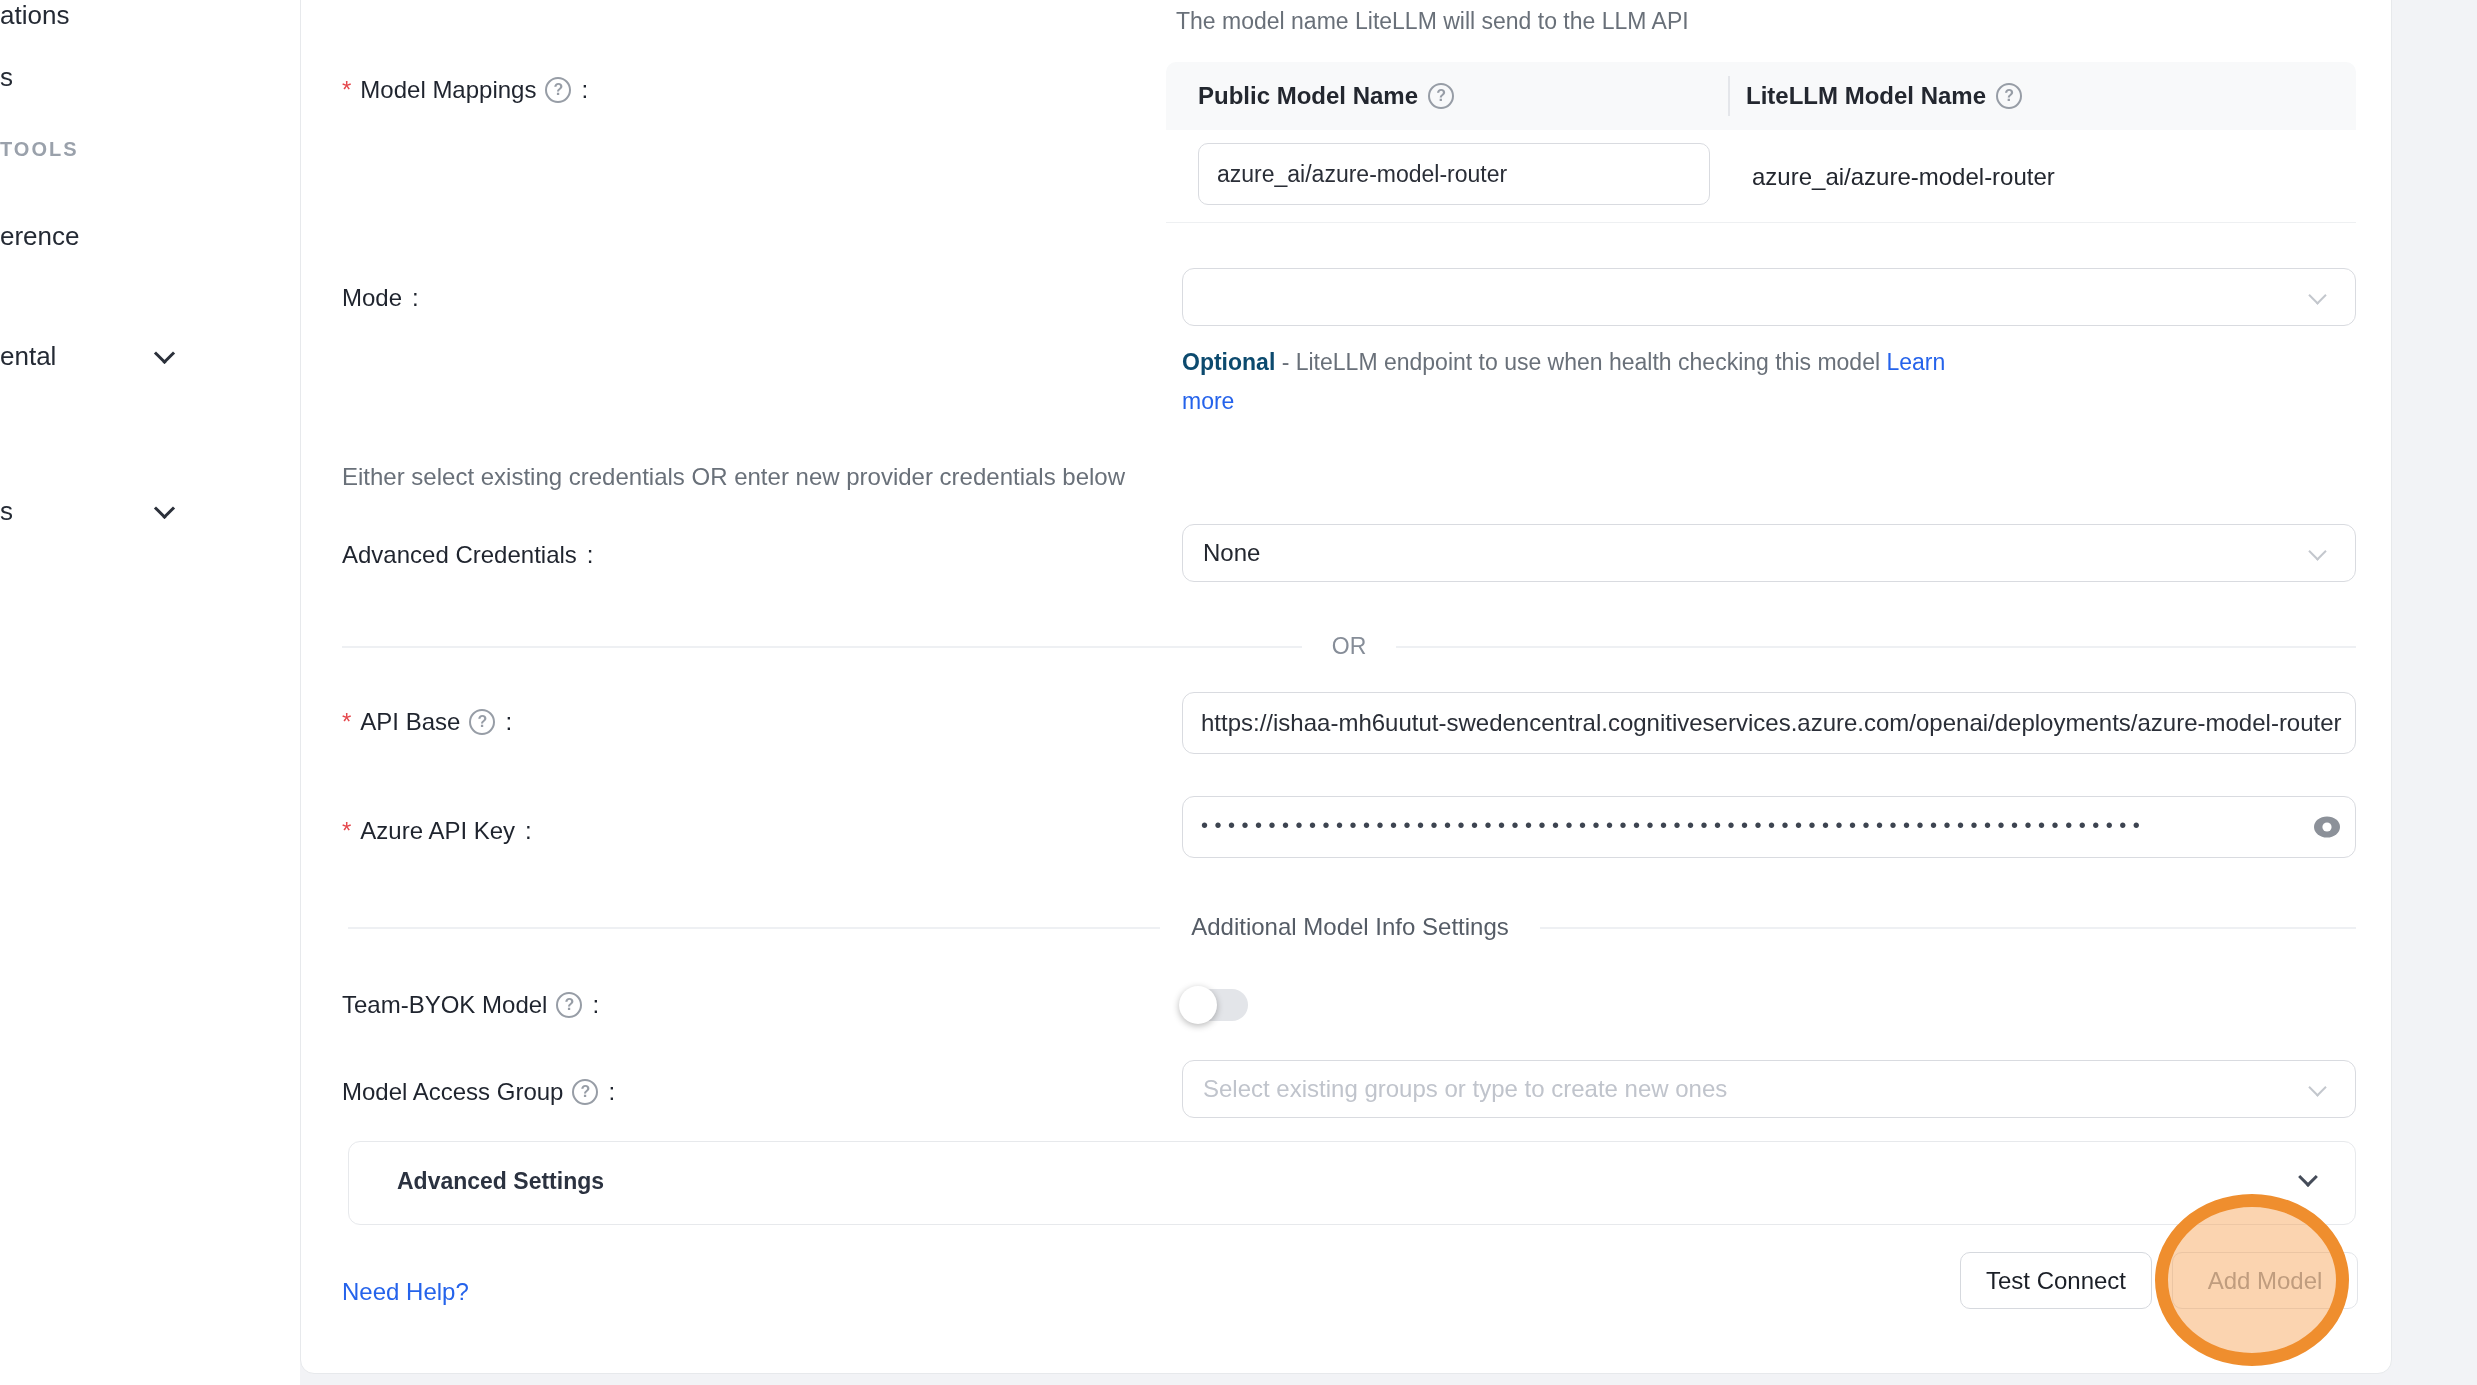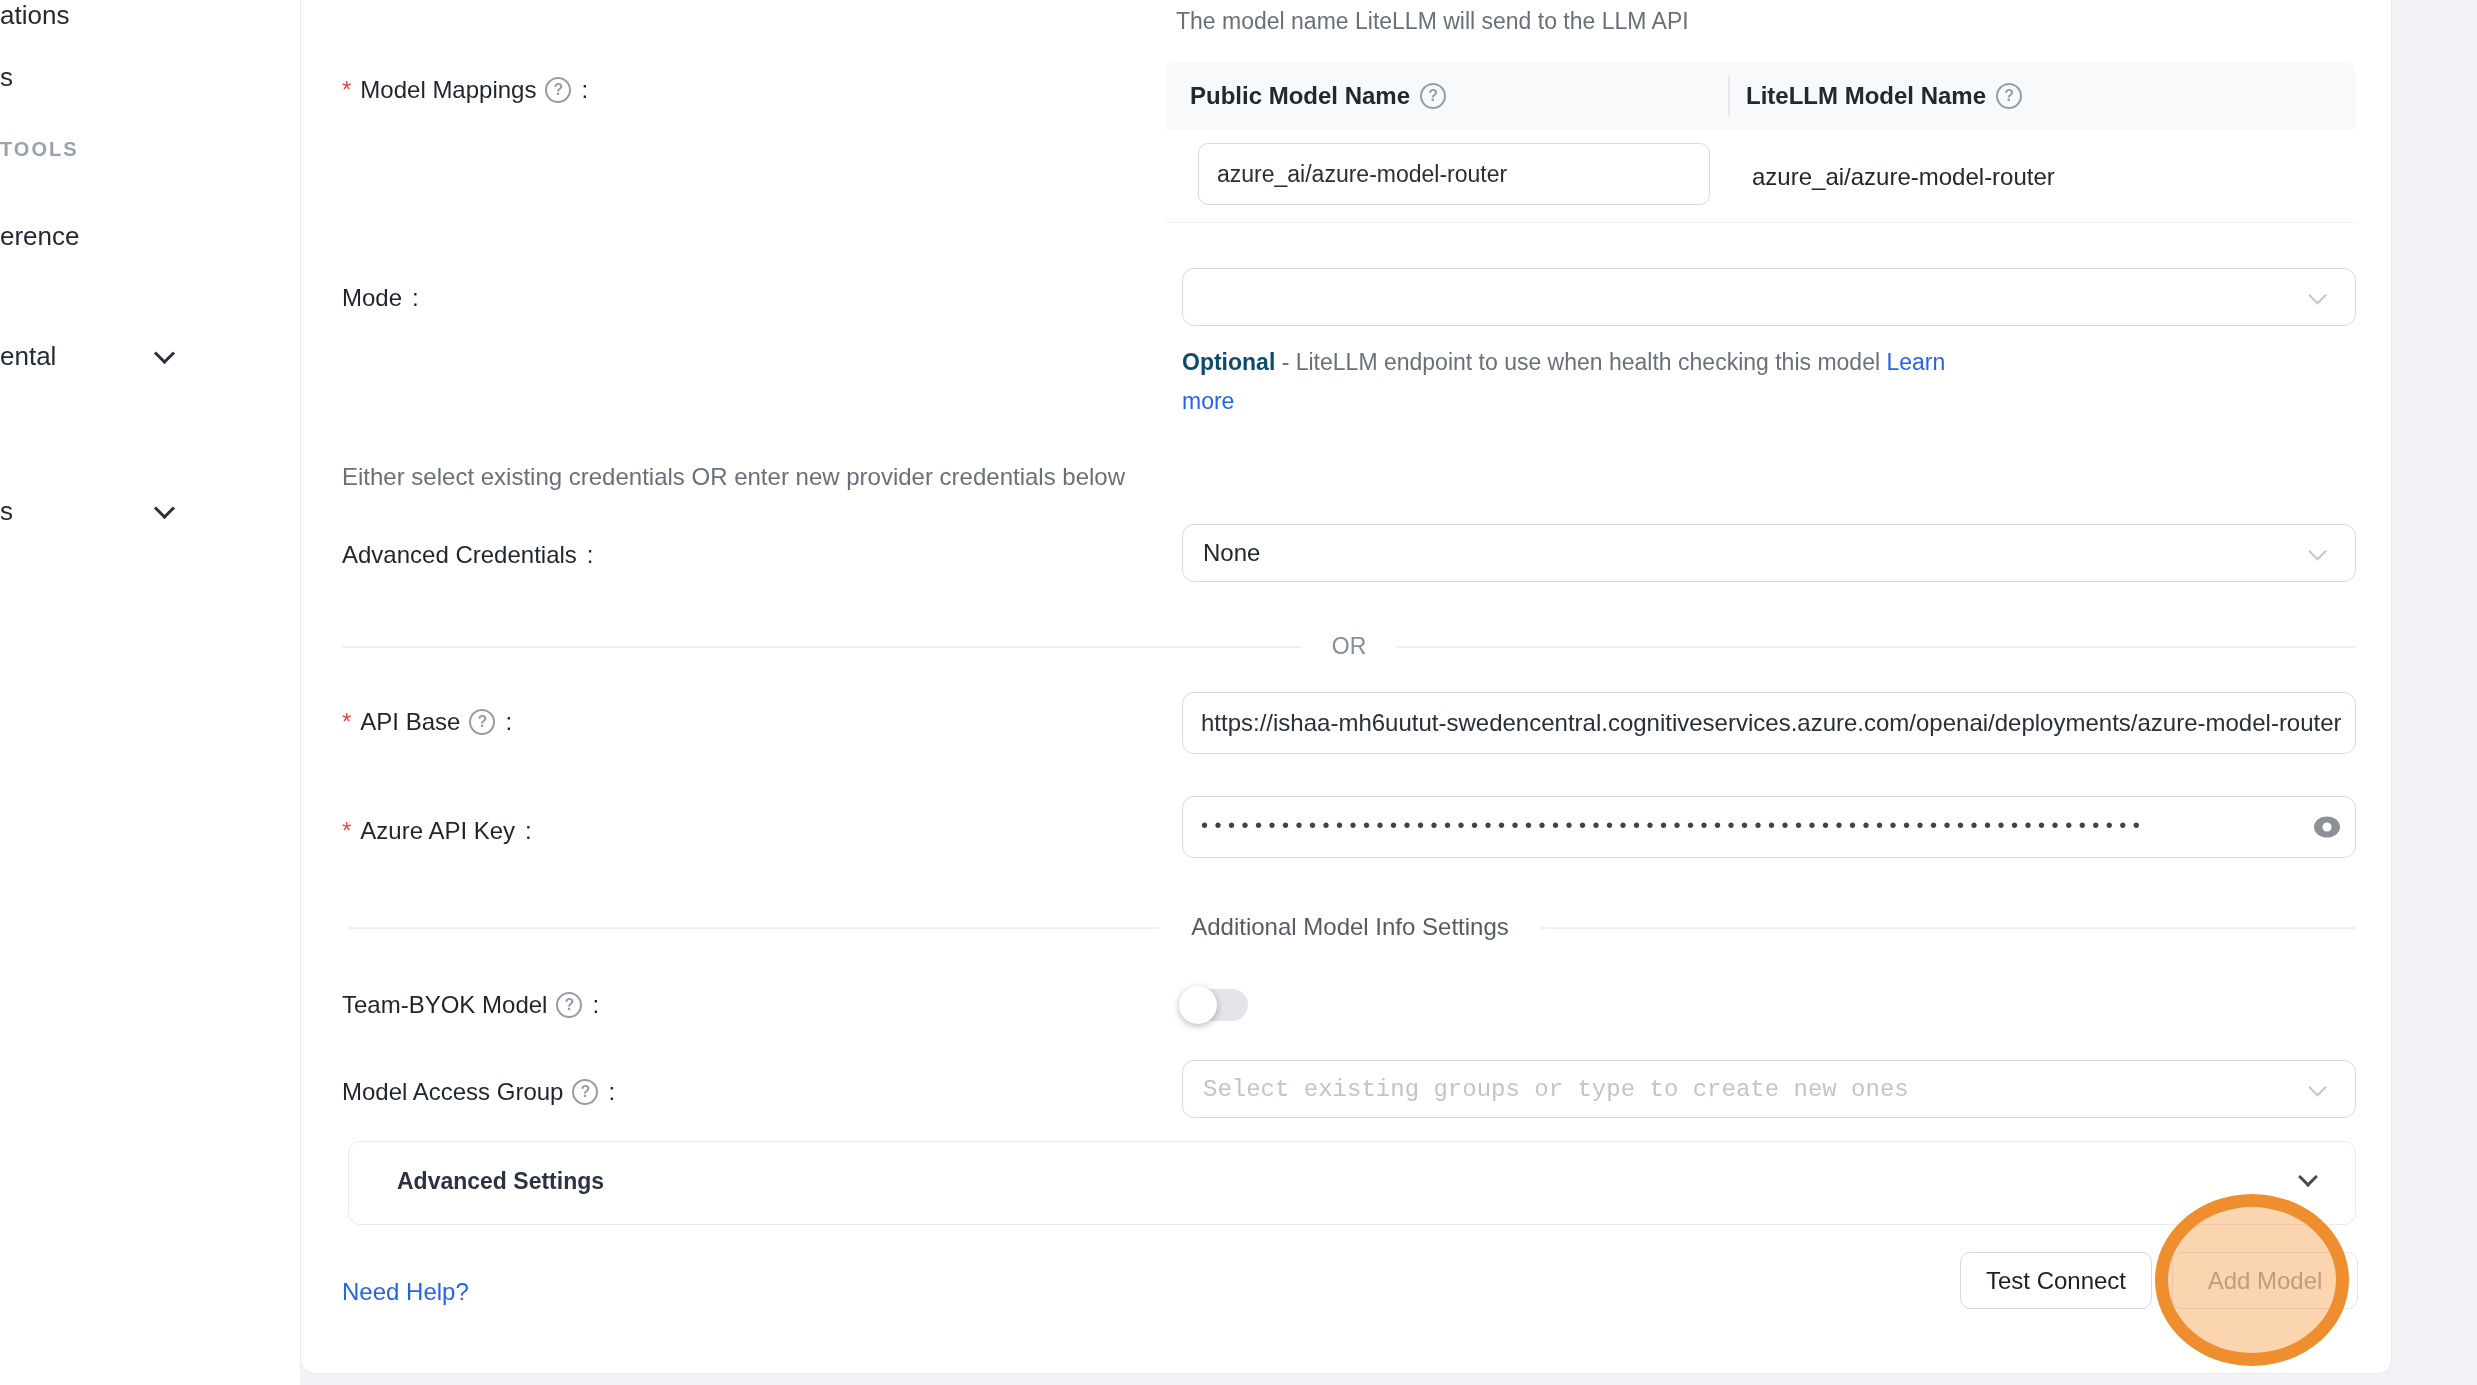--- a/index.html
+++ b/index.html
@@ -20,21 +20,21 @@
 
   .lbl { font-size:24px; color:#1f242e; white-space:nowrap; display:flex; align-items:center; gap:9px; height:30px; }
   .muted { color:#697079; }
   .req { color:#e5484d; font-size:24px; }
   .colon { color:#1f242e; margin-left:1px; }
   .qicon { width:26px; height:26px; border:2px solid #979da6; border-radius:50%; color:#979da6;
            font-size:16px; font-weight:700; display:inline-flex; align-items:center; justify-content:center; }
 
   .ctl { background:#fff; border:1px solid #d9dbe0; border-radius:12px; }
   .ctl-text { font-size:24px; color:#23272f; display:flex; align-items:center; height:100%; padding-left:20px; }
-  .placeholder { color:#c0c4cc;font-family:Liberation Mono, monospace; }
+  .placeholder { color:#c0c4cc; }
   .sel-chev { width:13px; height:13px; border-right:2px solid #c3c7cd; border-bottom:2px solid #c3c7cd; transform:rotate(45deg); }
 
   .hline { background:#eef0f3; height:2px; }
   .divider-text { font-size:23px; color:#868d98; text-align:center; }
 
   
   #mm-table { left:1166px; top:62px; width:1190px; height:161px; }
   #mm-head { position:absolute; left:0; top:0; width:100%; height:68px; background:#f8f9fa; border-radius:10px 10px 0 0; }
   .th { position:absolute; top:0; height:68px; display:flex; align-items:center; gap:10px;
         font-size:24px; font-weight:600; color:#23272f; white-space:nowrap; }
@@ -91,21 +91,21 @@
 
   <div class="abs lbl" style="left:342px; top:75px;">
     <span class="req">*</span>
     <span>Model Mappings</span>
     <span class="qicon">?</span>
     <span class="colon">:</span>
   </div>
 
   <div id="mm-table" class="abs">
     <div id="mm-head">
-      <div class="th" style="left:24px;">
+      <div class="th" style="left:32px;">
         <span>Public Model Name</span>
         <span class="qicon">?</span>
       </div>
       <div id="mm-col-div"></div>
       <div class="th" style="left:580px;">
         <span>LiteLLM Model Name</span>
         <span class="qicon">?</span>
       </div>
     </div>
     <div id="mm-row">

